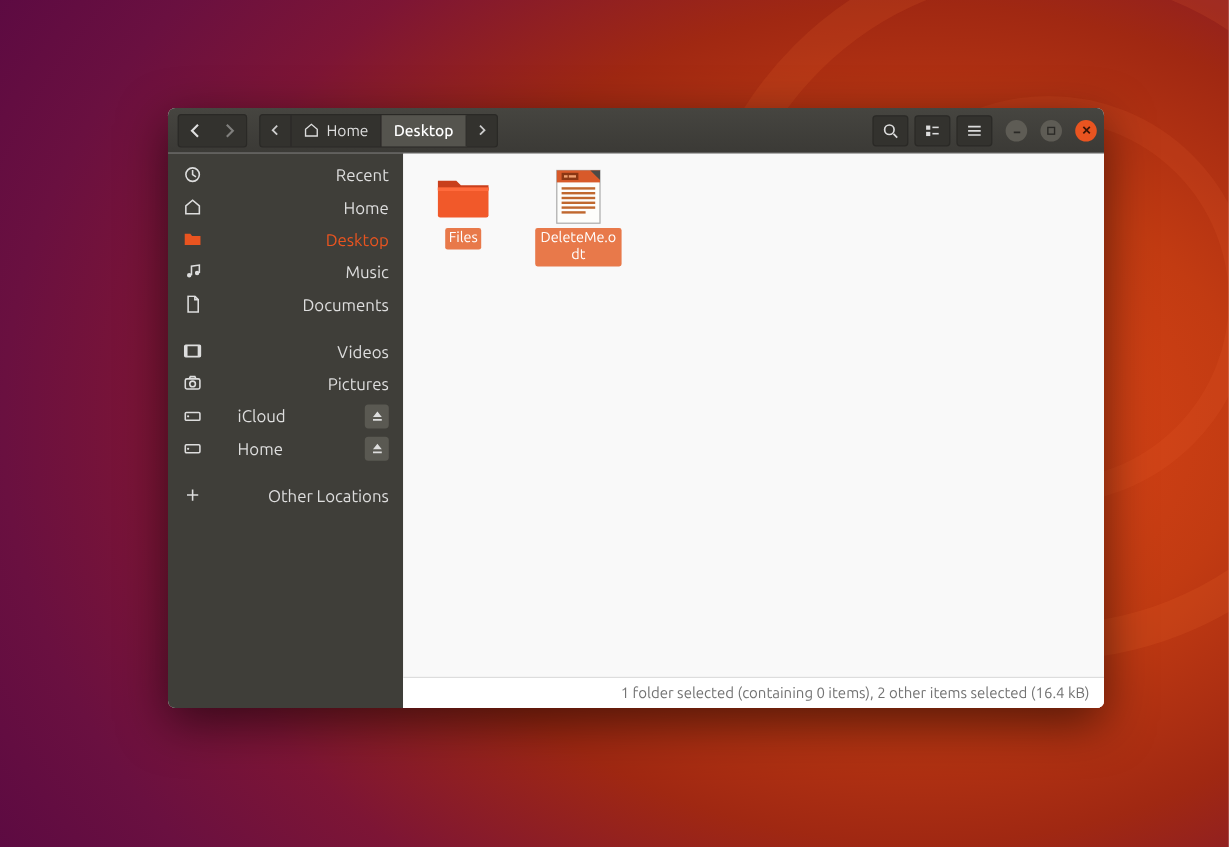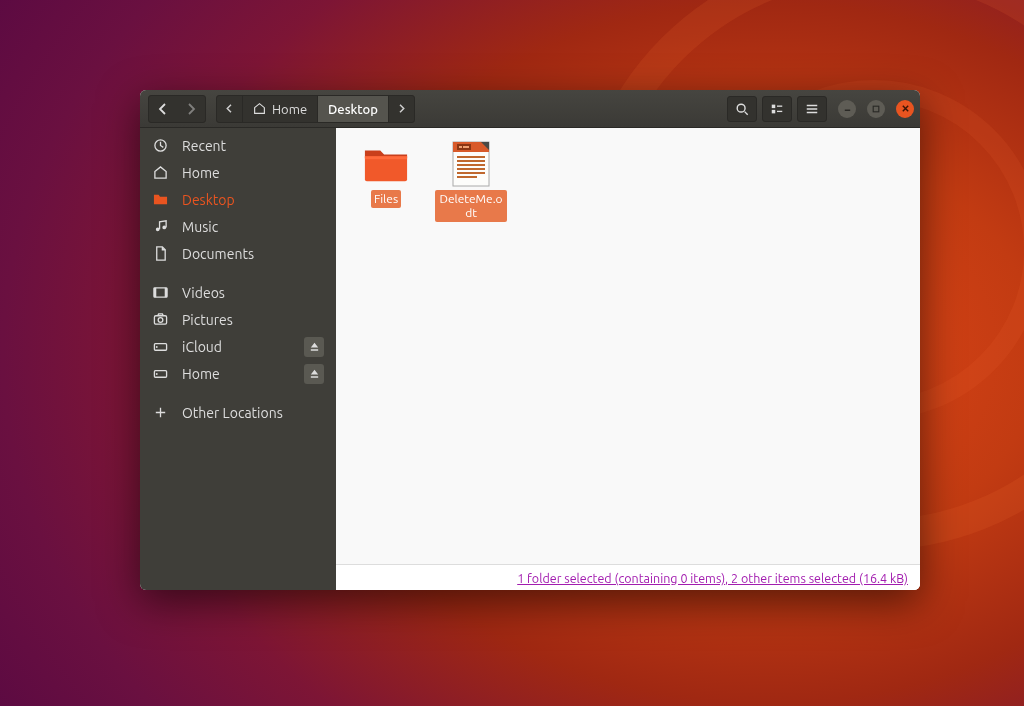--- a/index.html
+++ b/index.html
@@ -63,44 +63,45 @@
   .win-ctl{width:18px;height:18px;border-radius:50%;background:#5e5c55;margin-left:6px;display:flex;align-items:center;justify-content:center;cursor:pointer;}
   .win-ctl svg{stroke:#2a2926;}
   .win-close{background:#e95420;}
   .win-close svg{stroke:#3a1405;}
   .body{flex:1;display:flex;min-height:0;}
   .sidebar{
     width:196px;background:#3f3e39;color:#ddd;font-size:14px;
     display:flex;flex-direction:column;padding-top:4px;
   }
   .side-item{
-    display:flex;align-items:center;height:27px;padding:0 12px;gap:14px;cursor:pointer;
+    display:flex;align-items:center;height:27px;padding:0 12px;gap:30px;cursor:pointer;
     position:relative;
+    justify-content:space-between;
   }
   .side-item.active{color:#e95420;}
   .side-item .eject{margin-left:auto;width:20px;height:20px;background:#5a5952;border-radius:3px;display:flex;align-items:center;justify-content:center;}
   .side-icon{width:16px;display:flex;justify-content:center;}
   .side-sep{height:12px;}
   .main{flex:1;background:#f9f9f9;position:relative;display:flex;flex-direction:column;}
   .filegrid{
-    padding:14px 14px;display:flex;gap:13px;align-items:flex-start;flex:1;
+    padding:14px 14px;display:flex;gap:24px;align-items:flex-start;flex:1;
   }
   .fileitem{
     width:72px;display:flex;flex-direction:column;align-items:center;cursor:pointer;
   }
   .fileicon{width:48px;height:44px;display:flex;align-items:center;justify-content:center;}
   .filelabel{
     margin-top:4px;text-align:center;font-size:12px;line-height:1.15;
     word-break:break-word;padding:2px 3px;border-radius:2px;
   }
   .fileitem.selected .filelabel{background:#e8794a;color:#fff;}
   .statusbar{
     height:26px;background:#fff;border-top:1px solid #ddd;
     display:flex;align-items:center;justify-content:flex-end;
-    padding:0 12px;font-size:12.5px;color:#a21caf;text-decoration:underline;
+    padding:0 12px;font-size:12.5px;color:#737373;
   }
   
   .folder-svg{width:46px;height:40px;}
   .doc-svg{width:40px;height:46px;}
 </style>
 </head>
 <body>
 
 <div class="desktop-swirl"></div>
 

